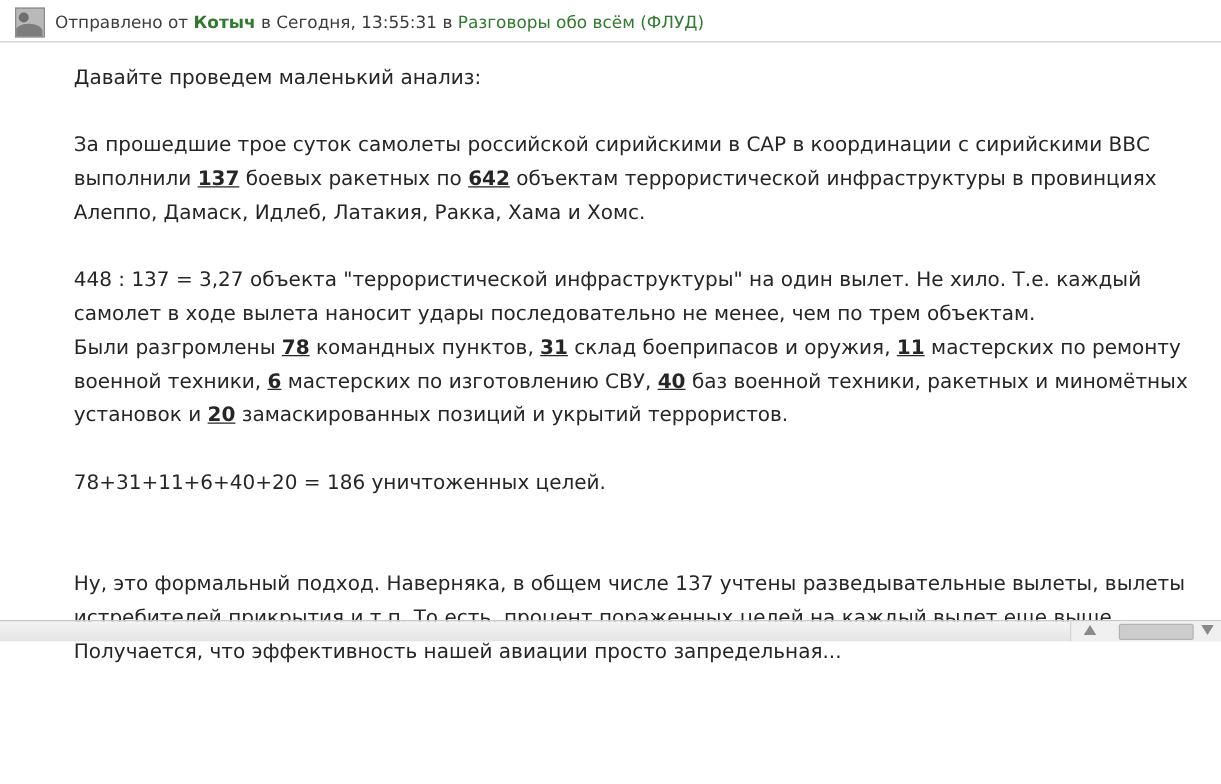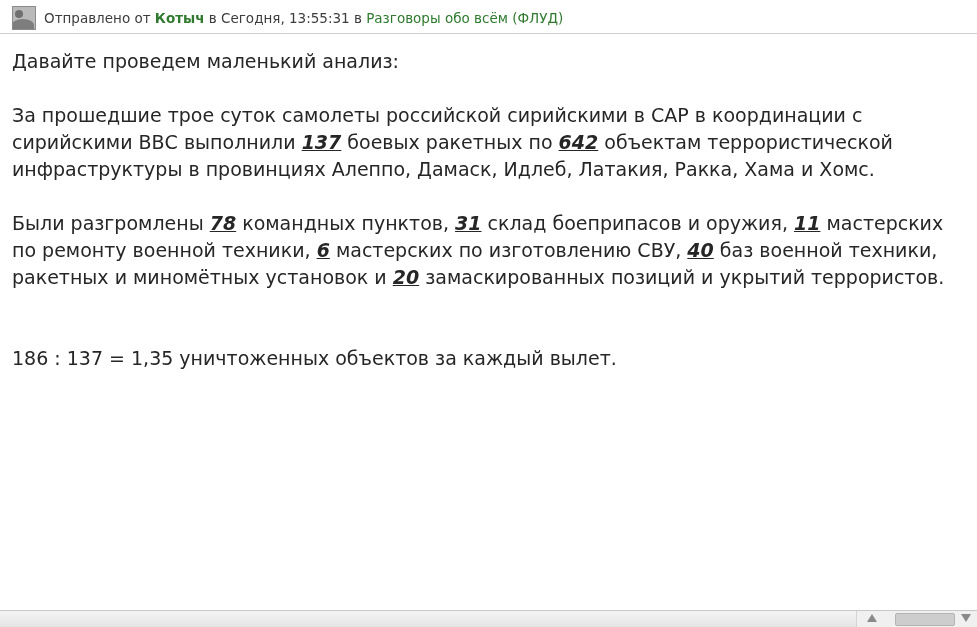--- a/index.html
+++ b/index.html
@@ -11,21 +11,21 @@
     width: 977px;
     height: 627px;
     font-family: "DejaVu Sans", sans-serif;
     font-size: 15px;
     color: #2b2b2b;
     overflow: hidden;
     position: relative;
   }
   .post {
     width: 977px;
-    height: 627px;
+    height: 513px;
     position: relative;
     box-sizing: border-box;
   }
   .post-header {
     display: flex;
     align-items: center;
     gap: 8px;
     padding: 8px 10px 6px 12px;
     border-bottom: 1px solid #cfcfcf;
     height: 34px;
@@ -73,33 +73,33 @@
     font-weight: bold;
     text-decoration: none;
   }
   .forum-link {
     color: #2f7a2f;
     text-decoration: none;
   }
   .post-body {
     padding: 14px 14px 0 12px;
     line-height: 27px;
-    font-size: 19px;
+    font-size: 16px;
     color: #262626;
+    margin-left: 47px;
   }
   .para {
     margin: 0 0 0 0;
   }
   .spacer {
     height: 27px;
   }
   .u {
     text-decoration: underline;
     font-weight: bold;
-    font-style: italic;
   }
   .bar {
     position: absolute;
     left: 0;
     bottom: 0;
     width: 977px;
     height: 17px;
     background: linear-gradient(#f4f4f4, #e4e4e4);
     border-top: 1px solid #c8c8c8;
     box-sizing: border-box;
@@ -159,32 +159,34 @@
   <div class="post-body">
 
     <p class="para">Давайте проведем маленький анализ:</p>
 
     <div class="spacer"></div>
 
     <p class="para"><span>За прошедшие трое суток самолеты российской сирийскими в САР в координации с сирийскими ВВС выполнили </span><span class="u">137</span><span> боевых ракетных по </span><span class="u">642</span><span> объектам террористической инфраструктуры в провинциях Алеппо, Дамаск, Идлеб, Латакия, Ракка, Хама и Хомс.</span></p>
 
     <div class="spacer"></div>
 
+    <p class="para">448 : 137 = 3,27 объекта "террористической инфраструктуры" на один вылет. Не хило. Т.е. каждый самолет в ходе вылета наносит удары последовательно не менее, чем по трем объектам.</p>
 
     <p class="para"><span>Были разгромлены </span><span class="u">78</span><span> командных пунктов, </span><span class="u">31</span><span> склад боеприпасов и оружия, </span><span class="u">11</span><span> мастерских по ремонту военной техники, </span><span class="u">6</span><span> мастерских по изготовлению СВУ, </span><span class="u">40</span><span> баз военной техники, ракетных и миномётных установок и </span><span class="u">20</span><span> замаскированных позиций и укрытий террористов.</span></p>
+
+    <div class="spacer"></div>
+
+    <p class="para">78+31+11+6+40+20 = 186 уничтоженных целей.</p>
 
     <div class="spacer"></div>
 
 
     <div class="spacer"></div>
 
-    <p class="para">186 : 137 = 1,35 уничтоженных объектов за каждый вылет.</p>
-
-    <div class="spacer"></div>
-
+    <p class="para">Ну, это формальный подход. Наверняка, в общем числе 137 учтены разведывательные вылеты, вылеты истребителей прикрытия и т.п. То есть, процент пораженных целей на каждый вылет еще выше. Получается, что эффективность нашей авиации просто запредельная...</p>
 
   </div>
 
   <div class="bar">
     <div class="track"></div>
     <div class="thumb"></div>
     <div class="arrow-up"></div>
     <div class="arrow-dn"></div>
   </div>
 

